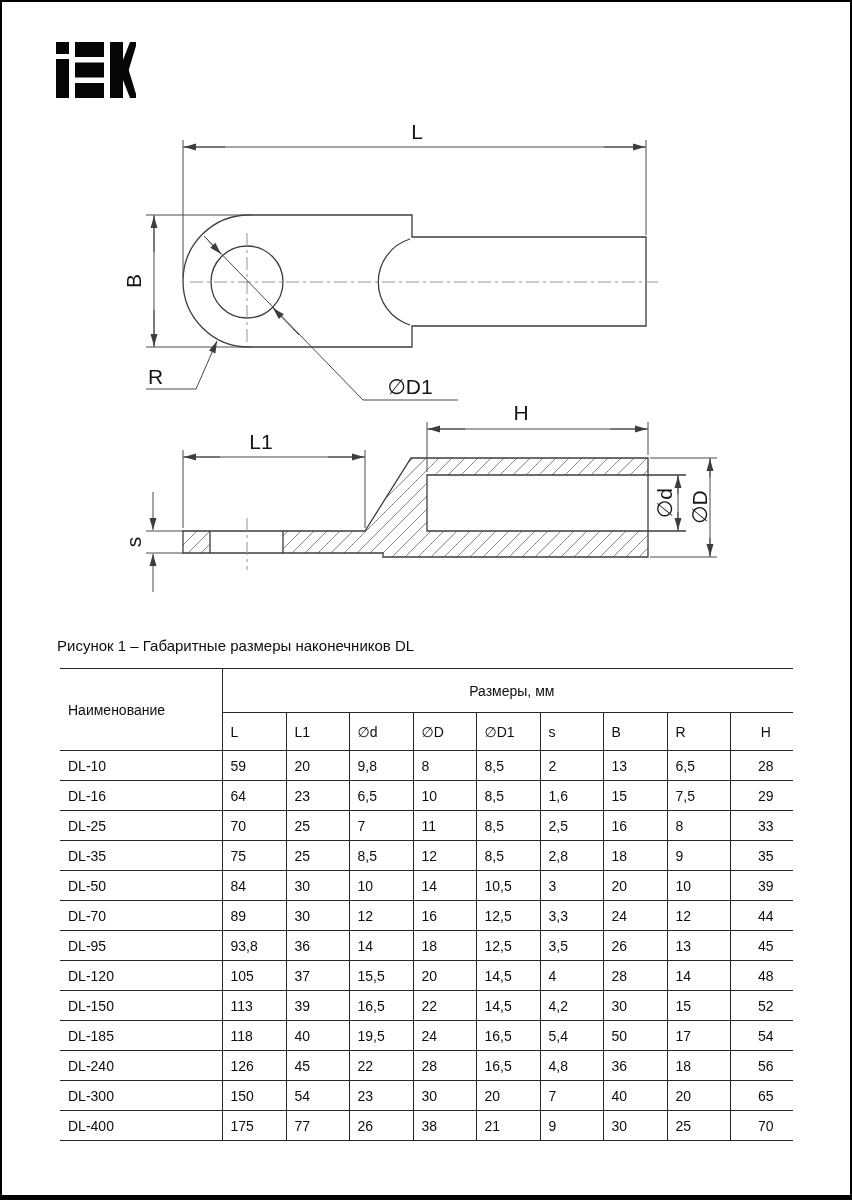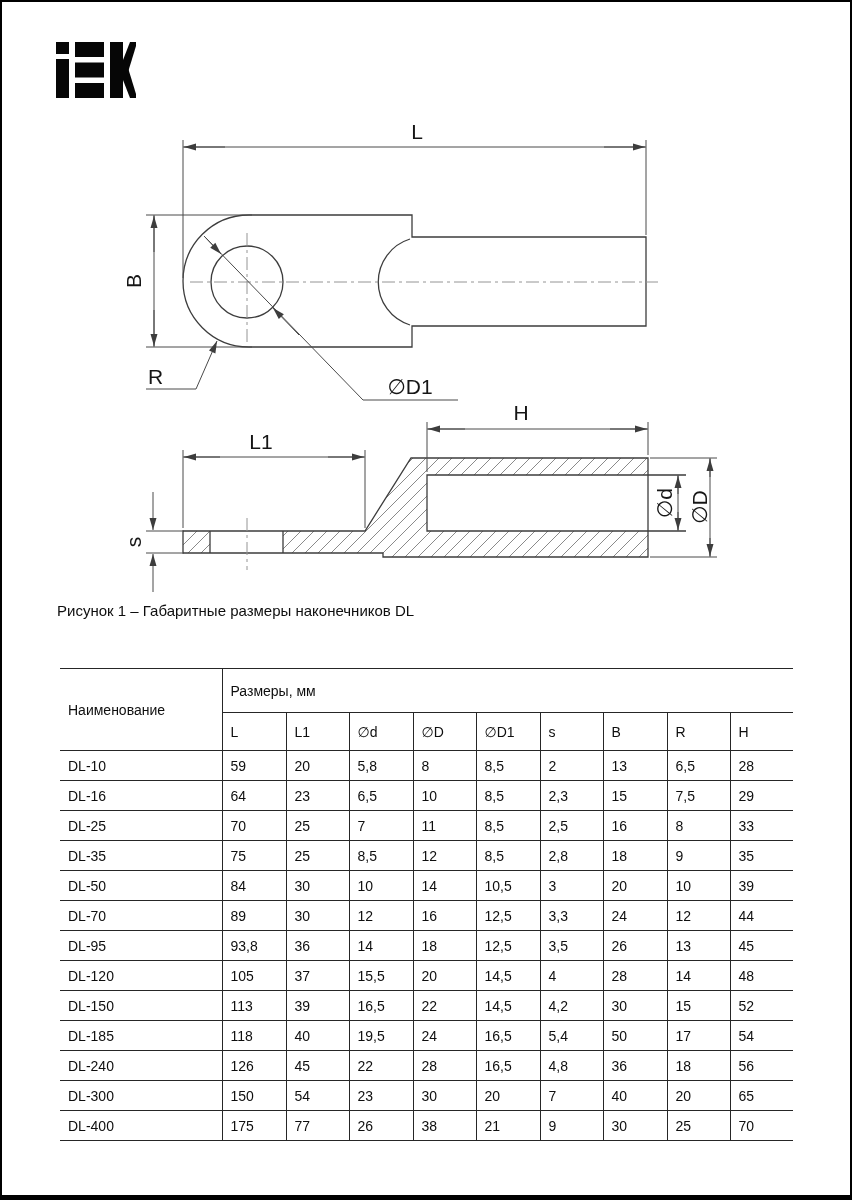--- a/index.html
+++ b/index.html
@@ -1,27 +1,27 @@
 <!DOCTYPE html>
 <html><head>
 <meta charset="utf-8">
 <style>
   html,body{margin:0;padding:0;background:#ffffff;}
   body{width:852px;height:1200px;position:relative;overflow:hidden;
        font-family:"Liberation Sans","DejaVu Sans",sans-serif;color:#111;}
   .frame{position:absolute;inset:0;border:2px solid #000;border-bottom-width:5px;pointer-events:none;}
   .logo{position:absolute;left:56px;top:42px;}
   .drawing{position:absolute;left:0;top:0;}
-  .caption{position:absolute;left:57px;top:602px;font-size:15px;color:#0e0e0e;}
+  .caption{position:absolute;left:57px;top:637px;font-size:15px;color:#0e0e0e;}
   table.dims{position:absolute;left:60px;top:668px;width:733px;border-collapse:collapse;
              table-layout:fixed;font-size:14px;color:#0e0e0e;}
   table.dims th,table.dims td{border:1px solid #262626;font-weight:normal;text-align:left;
              padding:0 0 0 8px;overflow:hidden;white-space:nowrap;}
   table.dims th:first-child,table.dims td:first-child{border-left:none;}
-  table.dims th:last-child,table.dims td:last-child{border-right:none;}
+  table.dims th:last-child,table.dims td:last-child{border-right:none;text-align:center;}
   tr.hrow1 th{height:43px;vertical-align:middle;}
   th.name-h{vertical-align:top;padding-top:13px;}
   tr.hrow2 th{height:37px;vertical-align:middle;}
   tbody tr{height:30px;}
   tbody td{vertical-align:middle;}
   
   .ol{fill:none;stroke:#3d3d3d;stroke-width:1.3;}
   .dim{fill:none;stroke:#4a4a4a;stroke-width:1;}
   .arr-end{marker-end:url(#arr);}
   .cl{fill:none;stroke:#949494;stroke-width:1;stroke-dasharray:13 4 3 4;}
@@ -177,36 +177,36 @@
         <th>B</th>
         <th>R</th>
         <th>H</th>
       </tr>
   </thead>
   <tbody>
       <tr>
         <td>DL-10</td>
         <td>59</td>
         <td>20</td>
-        <td>5,8</td>
+        <td>9,8</td>
         <td>8</td>
         <td>8,5</td>
         <td>2</td>
         <td>13</td>
         <td>6,5</td>
         <td>28</td>
       </tr>
       <tr>
         <td>DL-16</td>
         <td>64</td>
         <td>23</td>
         <td>6,5</td>
         <td>10</td>
         <td>8,5</td>
-        <td>2,3</td>
+        <td>1,6</td>
         <td>15</td>
         <td>7,5</td>
         <td>29</td>
       </tr>
       <tr>
         <td>DL-25</td>
         <td>70</td>
         <td>25</td>
         <td>7</td>
         <td>11</td>

